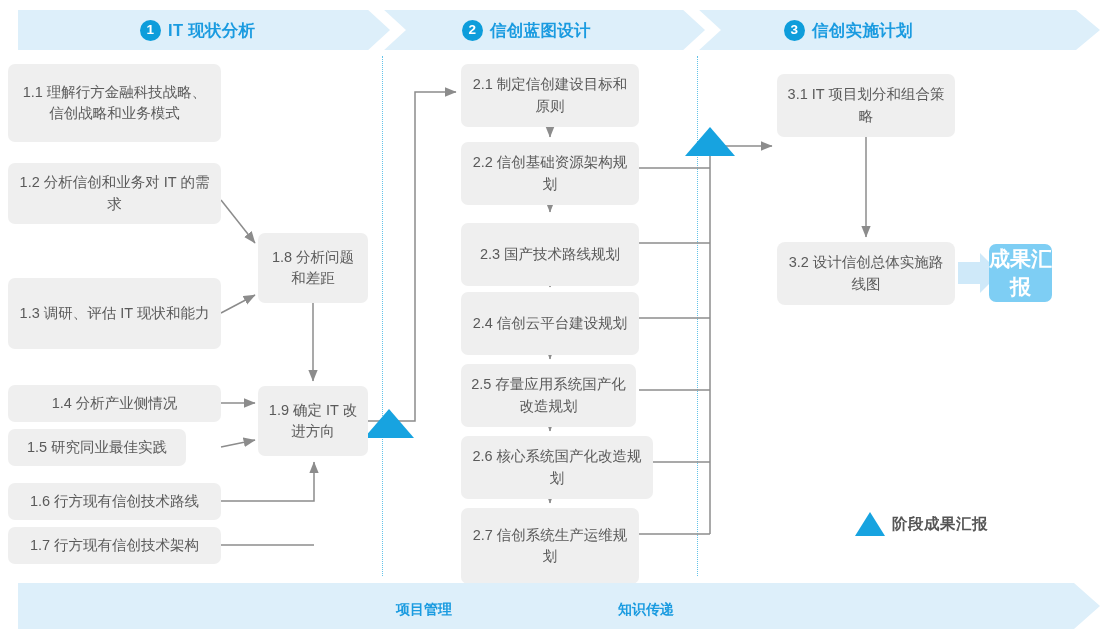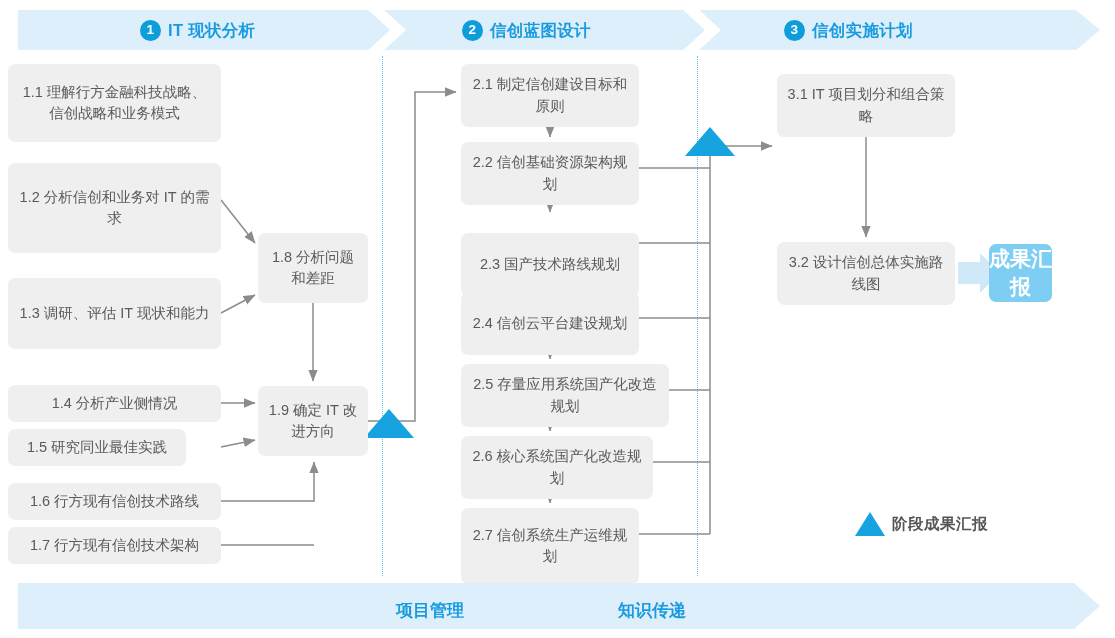--- a/index.html
+++ b/index.html
@@ -34,21 +34,21 @@
   
   .legend{position:absolute;display:flex;align-items:center;gap:7px;}
   .legend-tri{width:0;height:0;border-left:15px solid transparent;border-right:15px solid transparent;
               border-bottom:24px solid #17a3e0;}
   .legend-text{font-size:15.5px;font-weight:bold;color:#555;letter-spacing:.5px;}
 
   
   .bottom-band{position:absolute;left:18px;top:583px;width:1082px;height:46px;}
   .bottom-band svg{position:absolute;left:0;top:0;}
   .bottom-label{position:absolute;top:583px;height:54px;display:flex;align-items:center;
-                font-size:17px;font-weight:bold;color:#1a9be0;white-space:nowrap;}
+                font-size:14px;font-weight:bold;color:#1a9be0;white-space:nowrap;}
 </style>
 </head>
 <body>
 
 <div id="stage">
 
   <div class="phase-band">
     <svg width="1082" height="40" viewBox="0 0 1082 40">
       <path d="M0,0 H1058 L1082,20 L1058,40 H0 Z" fill="#ddeffa"></path>
       <path d="M348,-2 L372,20 L348,42 L364,42 L388,20 L364,-2 Z" fill="#ffffff"></path>
@@ -121,21 +121,21 @@
     <path d="M958,262 L980,262 L980,253 L1000,273 L980,293 L980,284 L958,284 Z" fill="#cfe9f9"></path>
 
     <polygon points="389,409 414,438 364,438" fill="#17a3e0"></polygon>
     <polygon points="710,127 735,156 685,156" fill="#17a3e0"></polygon>
   </svg>
 
   <div id="box-layer">
       <div class="box" style="left: 8px; top: 64px; width: 213px; height: 78px;">
         <span>1.1 理解行方金融科技战略、信创战略和业务模式</span>
       </div>
-      <div class="box" style="left: 8px; top: 163px; width: 213px; height: 90px;">
+      <div class="box" style="left: 8px; top: 163px; width: 213px; height: 61px;">
         <span>1.2 分析信创和业务对 IT 的需求</span>
       </div>
       <div class="box" style="left: 8px; top: 278px; width: 213px; height: 71px;">
         <span>1.3 调研、评估 IT 现状和能力</span>
       </div>
       <div class="box" style="left: 8px; top: 385px; width: 213px; height: 37px;">
         <span>1.4 分析产业侧情况</span>
       </div>
       <div class="box" style="left: 8px; top: 429px; width: 178px; height: 37px;">
         <span>1.5 研究同业最佳实践</span>
@@ -151,27 +151,27 @@
       </div>
       <div class="box" style="left: 258px; top: 386px; width: 110px; height: 70px;">
         <span>1.9 确定 IT 改进方向</span>
       </div>
       <div class="box" style="left: 461px; top: 64px; width: 178px; height: 63px;">
         <span>2.1 制定信创建设目标和原则</span>
       </div>
       <div class="box" style="left: 461px; top: 142px; width: 178px; height: 63px;">
         <span>2.2 信创基础资源架构规划</span>
       </div>
-      <div class="box" style="left: 461px; top: 233px; width: 178px; height: 63px;">
+      <div class="box" style="left: 461px; top: 223px; width: 178px; height: 63px;">
         <span>2.3 国产技术路线规划</span>
       </div>
       <div class="box" style="left: 461px; top: 292px; width: 178px; height: 63px;">
         <span>2.4 信创云平台建设规划</span>
       </div>
-      <div class="box" style="left: 461px; top: 364px; width: 208px; height: 63px;">
+      <div class="box" style="left: 461px; top: 364px; width: 175px; height: 63px;">
         <span>2.5 存量应用系统国产化改造规划</span>
       </div>
       <div class="box" style="left: 461px; top: 436px; width: 192px; height: 63px;">
         <span>2.6 核心系统国产化改造规划</span>
       </div>
       <div class="box" style="left: 461px; top: 508px; width: 178px; height: 76px;">
         <span>2.7 信创系统生产运维规划</span>
       </div>
       <div class="box" style="left: 777px; top: 74px; width: 178px; height: 63px;">
         <span>3.1 IT 项目划分和组合策略</span>

